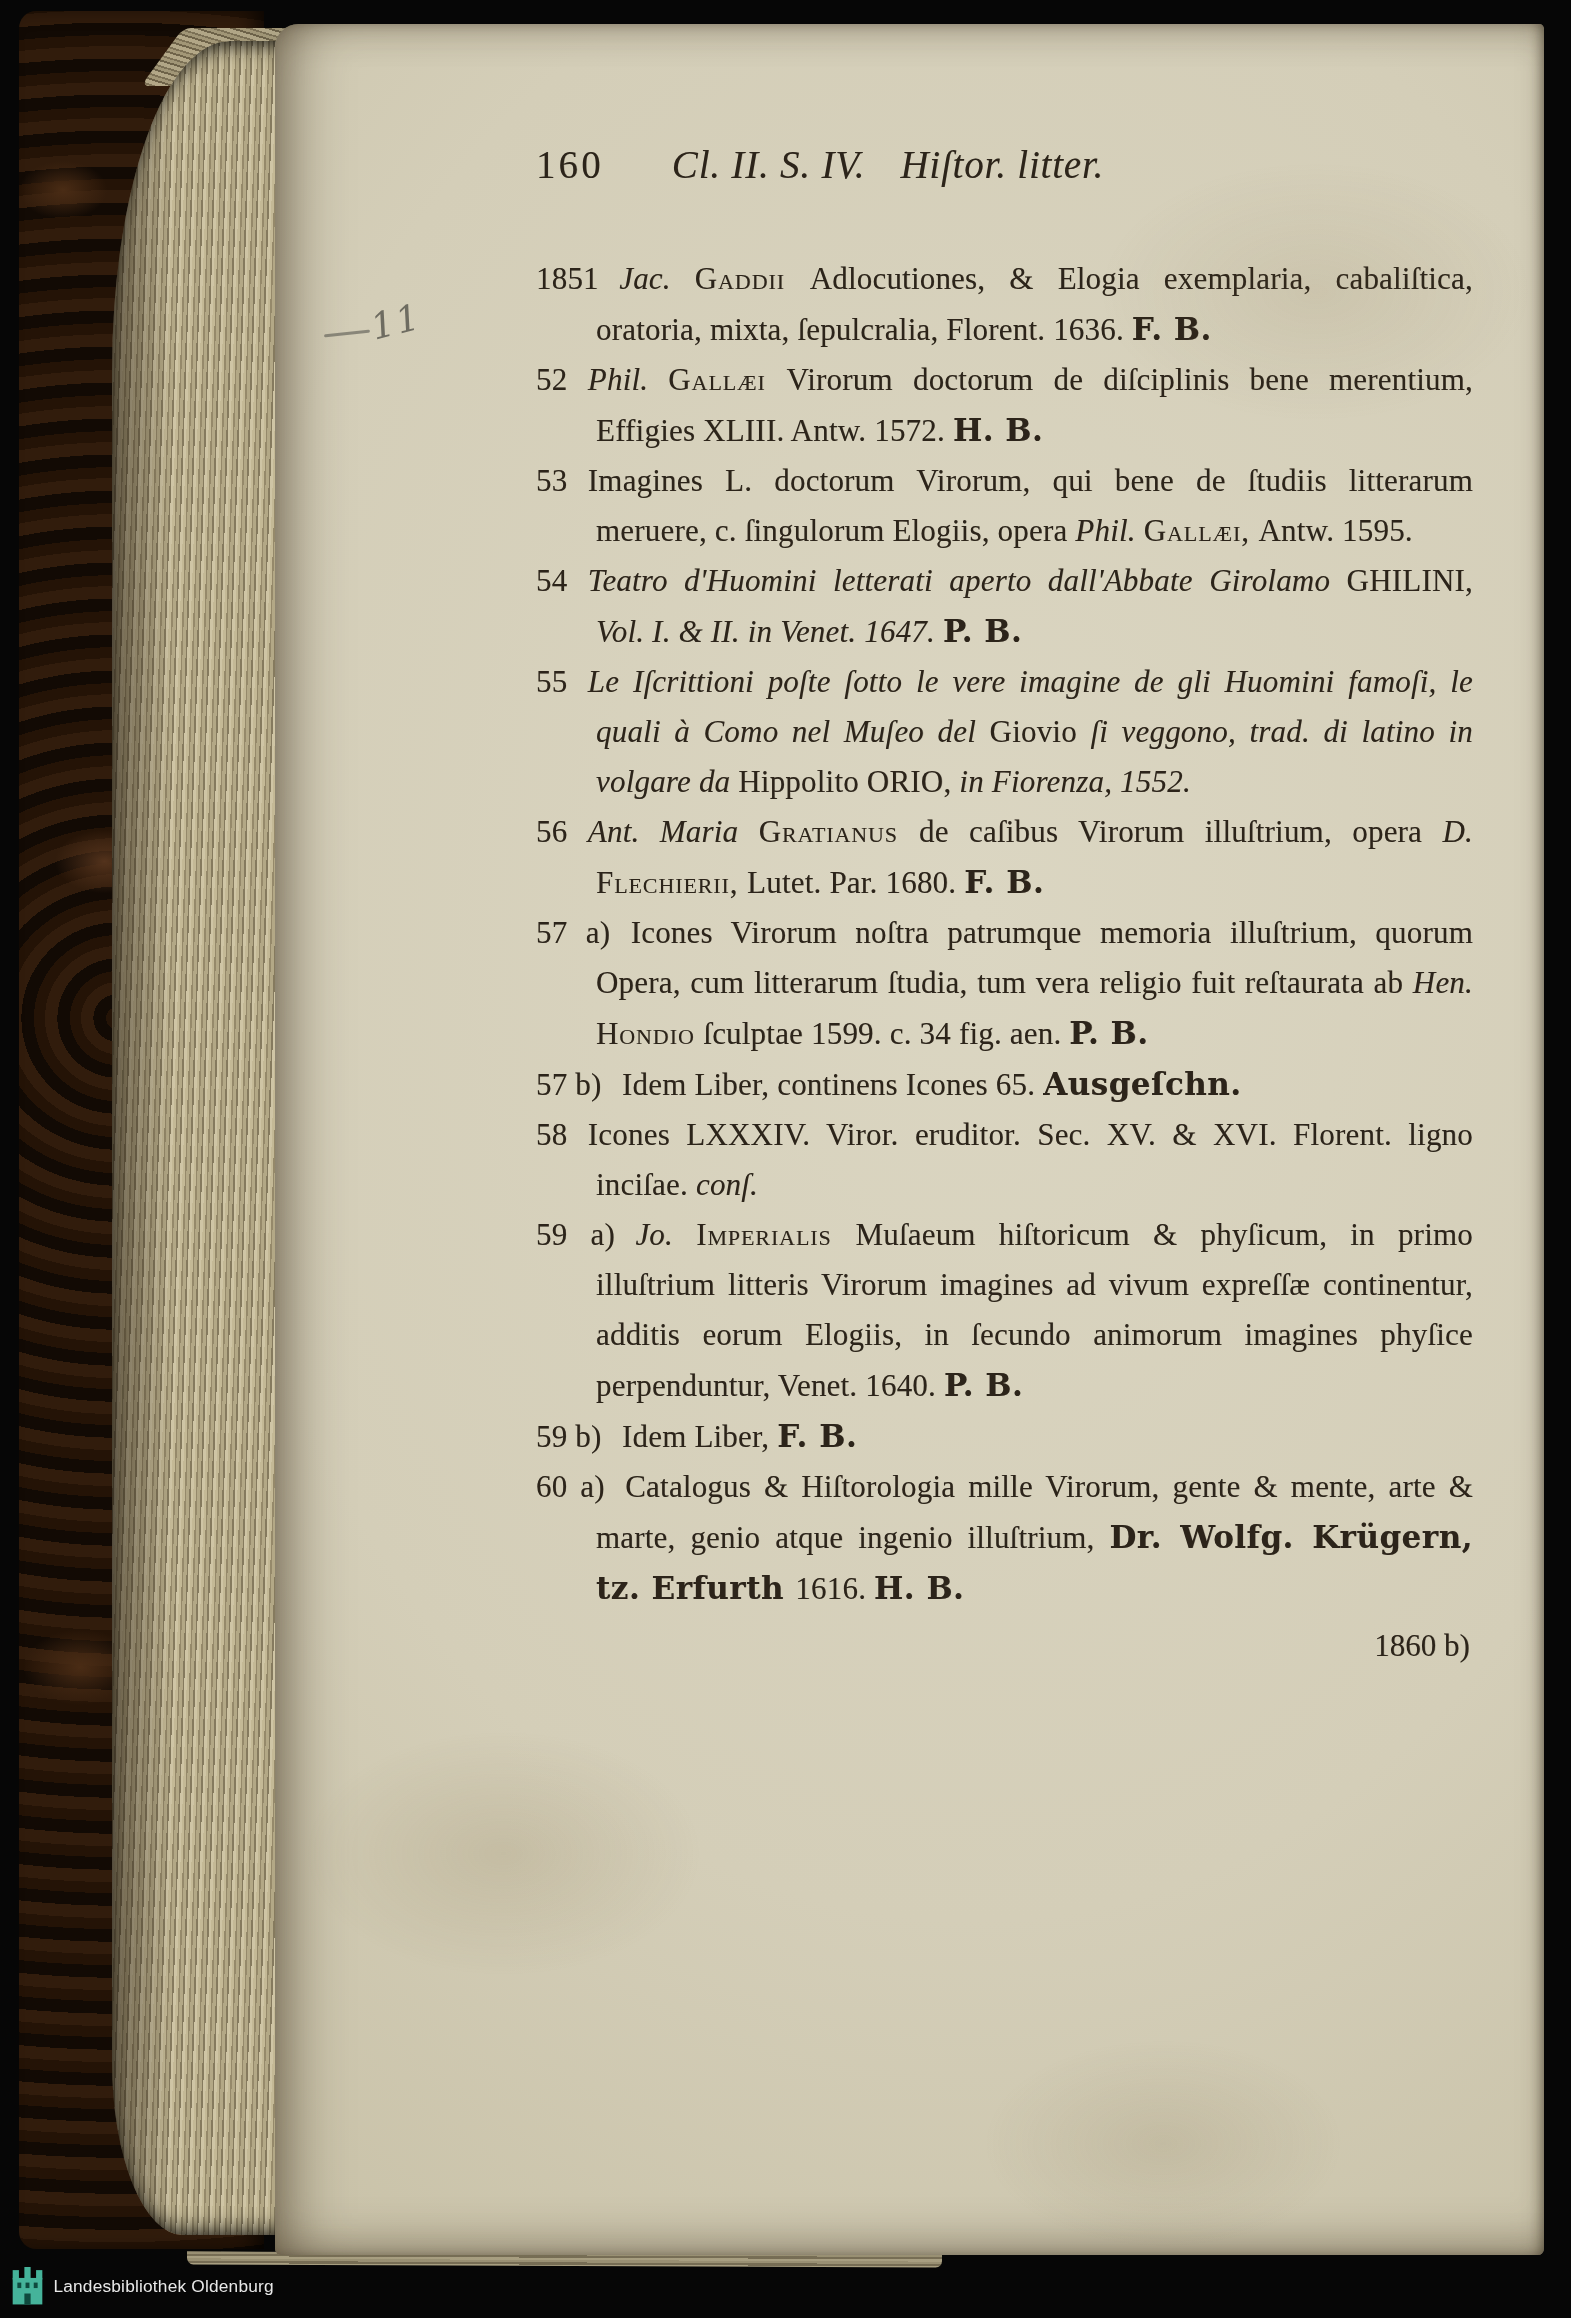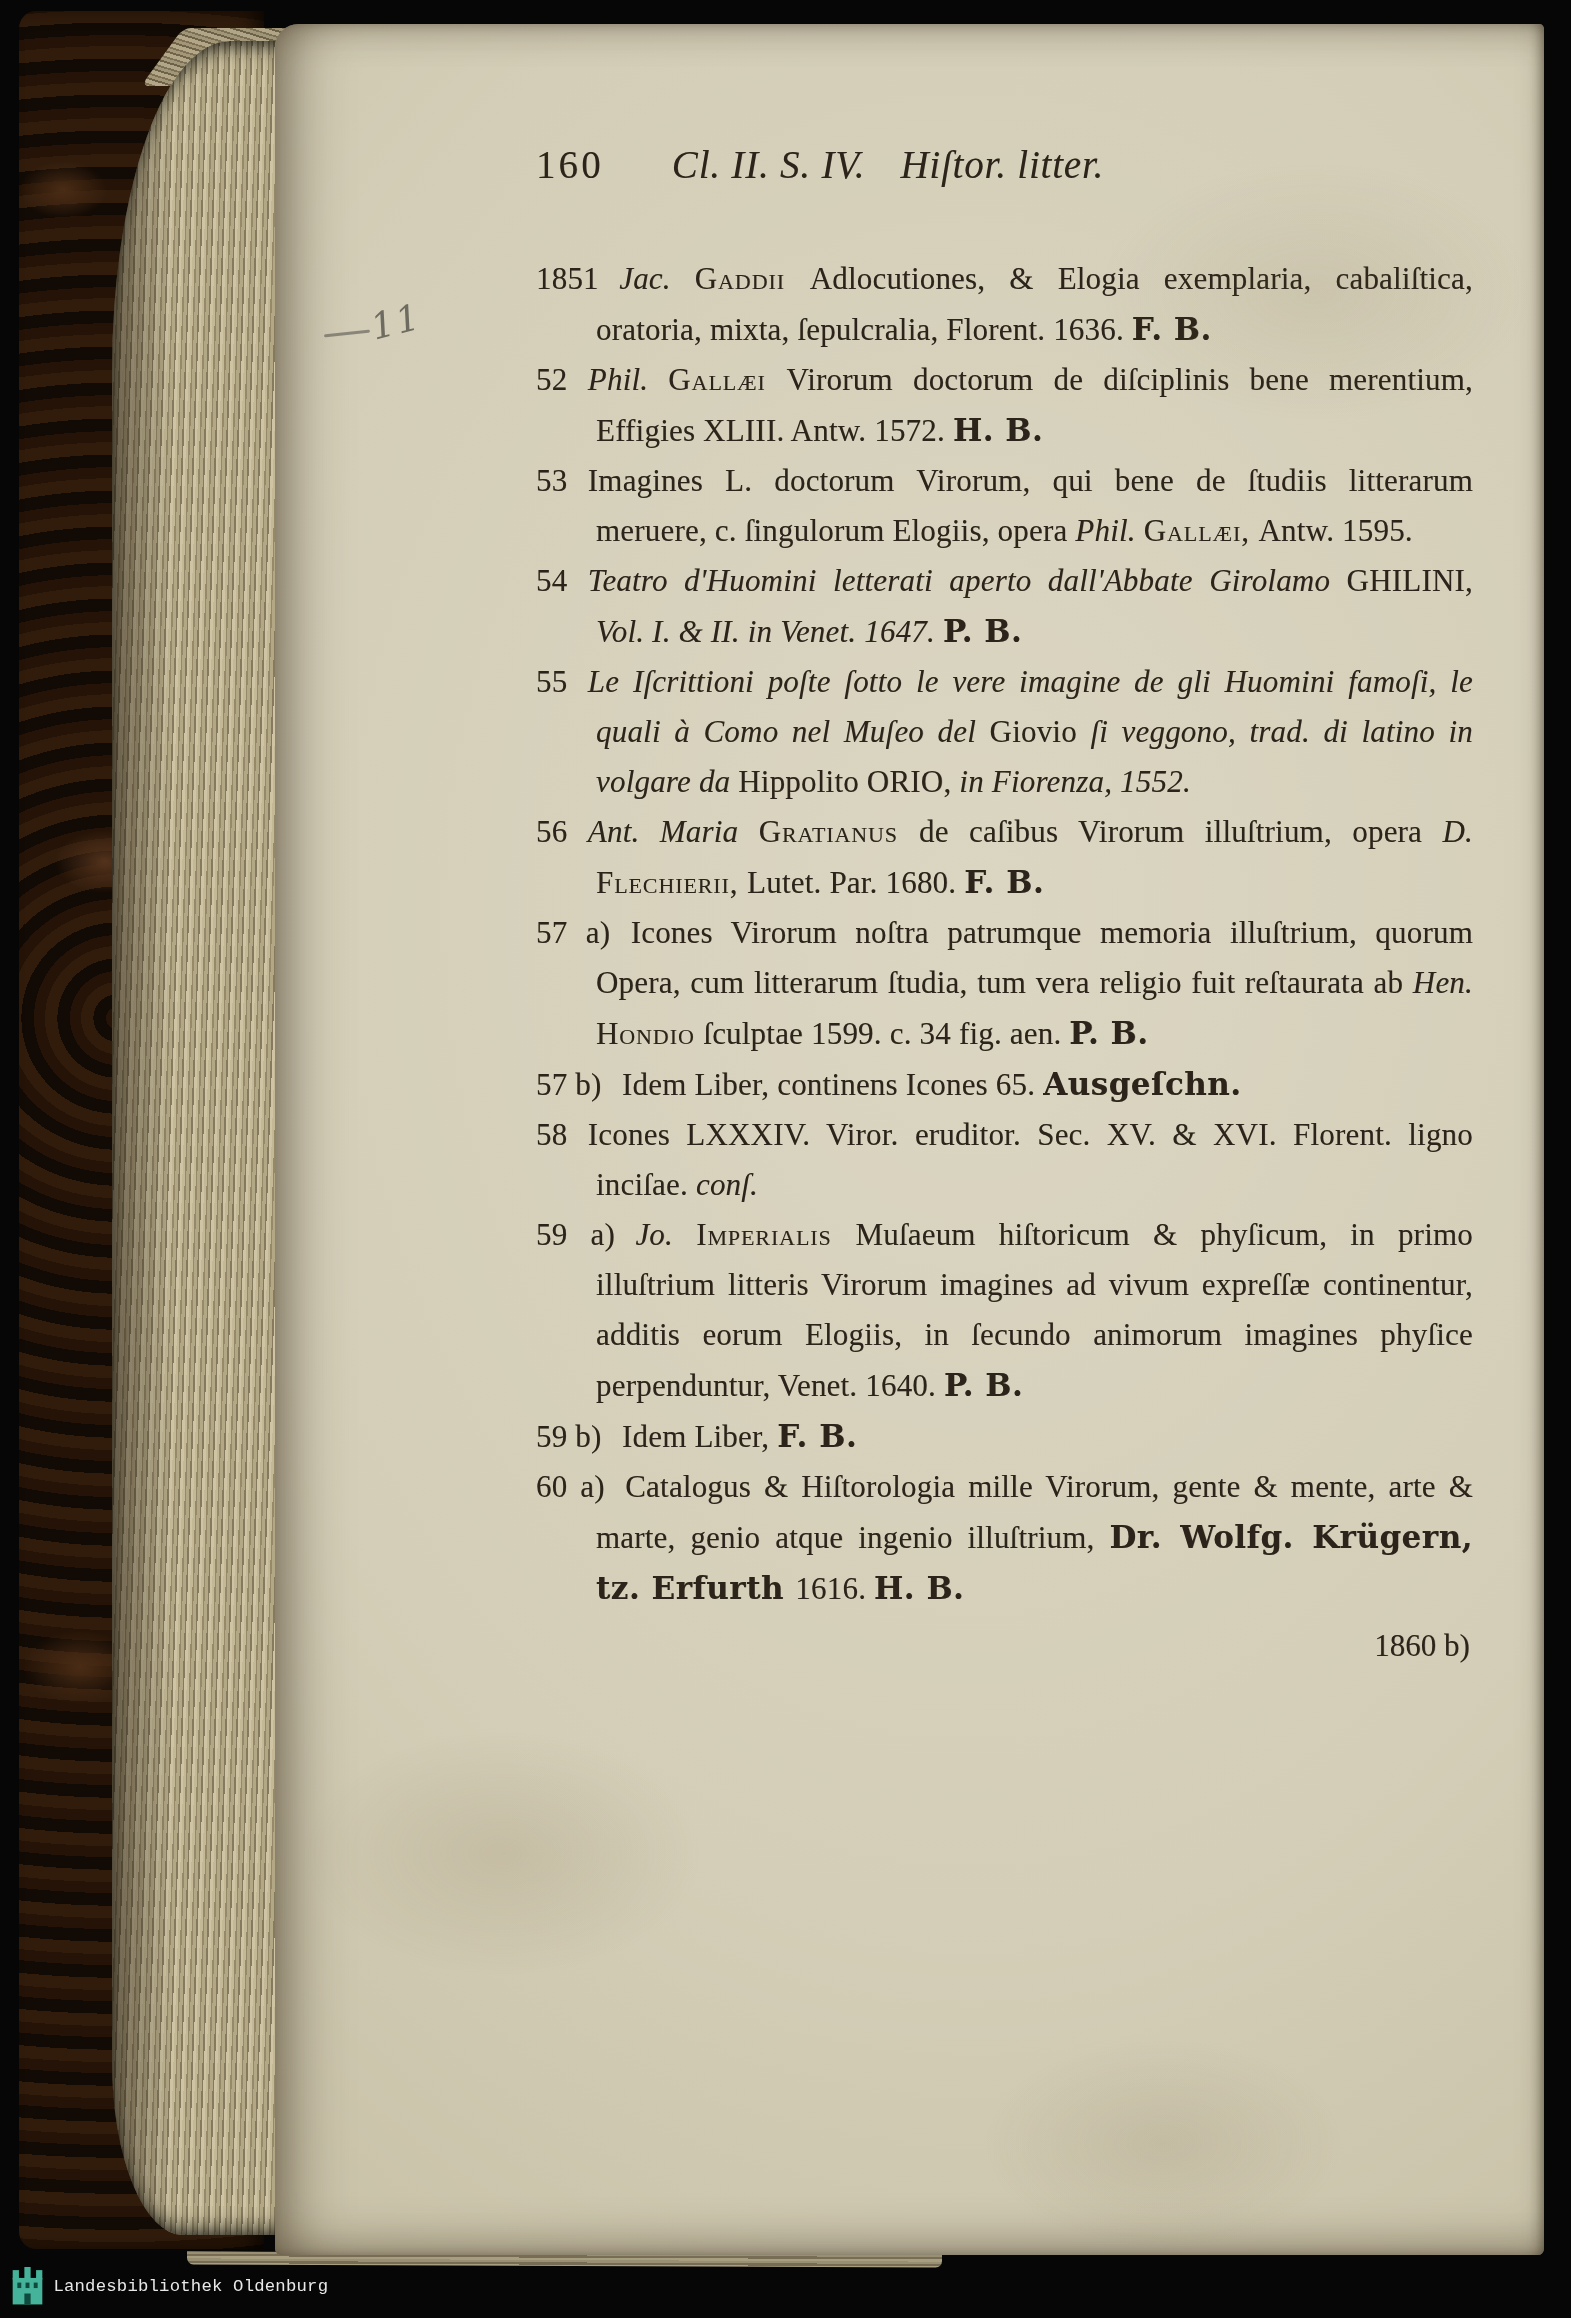--- a/index.html
+++ b/index.html
@@ -104,21 +104,21 @@
     font-family:"DejaVu Serif",serif;
   }
   .pencil-mark{
     position:absolute;left:49px;top:308px;width:46px;height:3.1px;
     background:#6a685e;border-radius:2.4px;transform:rotate(-6deg);opacity:.7;
   }
   
   .watermark{
     position:absolute;left:11px;top:2267px;
     display:flex;align-items:center;gap:9.4px;
-    font-family:Liberation Mono, monospace;
+    font-family:Liberation Sans, sans-serif;
   }
   .watermark .libname{color:#e8e8e8;font-size:17.3px;letter-spacing:0.2px;}
   .logo-icon{display:block;}
 </style>
 </head>
 <body>
 
 <div class="scan">
 
   <div class="book-cover"></div>

